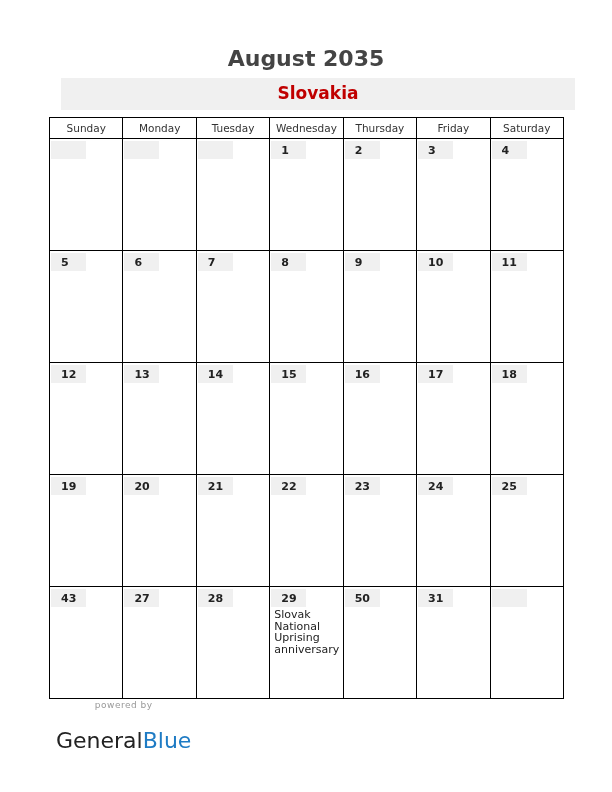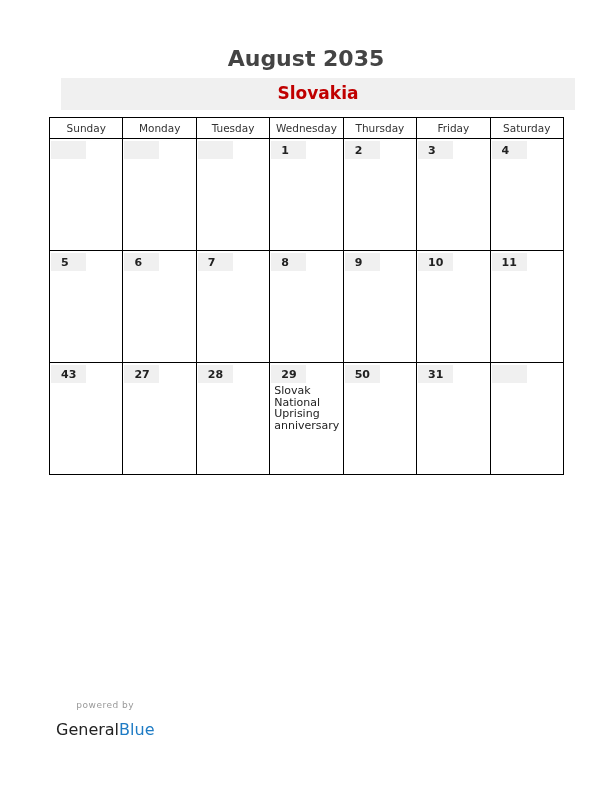--- a/index.html
+++ b/index.html
@@ -8,21 +8,21 @@
   .country-bar { position: absolute; left: 61px; top: 78px; width: 514px; height: 32px; background: #f0f0f0; }
   .country { display: block; text-align: center; line-height: 30px; font-size: 17px; font-weight: bold; color: #c00000; }
   table.cal { position: absolute; left: 49px; top: 117px; width: 515px; border-collapse: collapse; table-layout: fixed; }
   table.cal th { height: 20px; border: 1px solid #000; font-weight: normal; font-size: 10.5px; color: #333; padding: 0; text-align: center; }
   table.cal td { height: 111px; border: 1px solid #000; vertical-align: top; padding: 0; position: relative; }
   .daynum { display: block; margin: 2px 0 0 1px; width: 35px; height: 18px; line-height: 19px; background: #f0f0f0; font-size: 11px; font-weight: bold; color: #222; padding-left: 10px; box-sizing: border-box; }
   .daynum.empty { background: #f0f0f0; }
   .event { font-size: 11px; line-height: 11.5px; color: #222; margin: 2px 0 0 4px; width: 64px; }
   .footer { position: absolute; left: 56px; top: 700px; text-align: center; }
   .powered { font-size: 9px; color: #999; letter-spacing: 0.5px; }
-  .brand { font-size: 16px; margin-top: 10px; }
+  .brand { font-size: 22px; margin-top: 18px; }
   .brand .g { color: #222; }
   .brand .b { color: #1e7bc4; }
 </style>
 </head>
 <body>
 
 <div class="title">August 2035</div>
 <div class="country-bar">
   <span class="country">Slovakia</span>
 </div>
@@ -81,20 +81,66 @@
         </td>
         <td>
           <span class="daynum">10</span>
         </td>
         <td>
           <span class="daynum">11</span>
         </td>
       </tr>
       <tr>
         <td>
+          <span class="daynum">12</span>
+        </td>
+        <td>
+          <span class="daynum">13</span>
+        </td>
+        <td>
+          <span class="daynum">14</span>
+        </td>
+        <td>
+          <span class="daynum">15</span>
+        </td>
+        <td>
+          <span class="daynum">16</span>
+        </td>
+        <td>
+          <span class="daynum">17</span>
+        </td>
+        <td>
+          <span class="daynum">18</span>
+        </td>
+      </tr>
+      <tr>
+        <td>
+          <span class="daynum">19</span>
+        </td>
+        <td>
+          <span class="daynum">20</span>
+        </td>
+        <td>
+          <span class="daynum">21</span>
+        </td>
+        <td>
+          <span class="daynum">22</span>
+        </td>
+        <td>
+          <span class="daynum">23</span>
+        </td>
+        <td>
+          <span class="daynum">24</span>
+        </td>
+        <td>
+          <span class="daynum">25</span>
+        </td>
+      </tr>
+      <tr>
+        <td>
           <span class="daynum">43</span>
         </td>
         <td>
           <span class="daynum">27</span>
         </td>
         <td>
           <span class="daynum">28</span>
         </td>
         <td>
           <span class="daynum">29</span>

